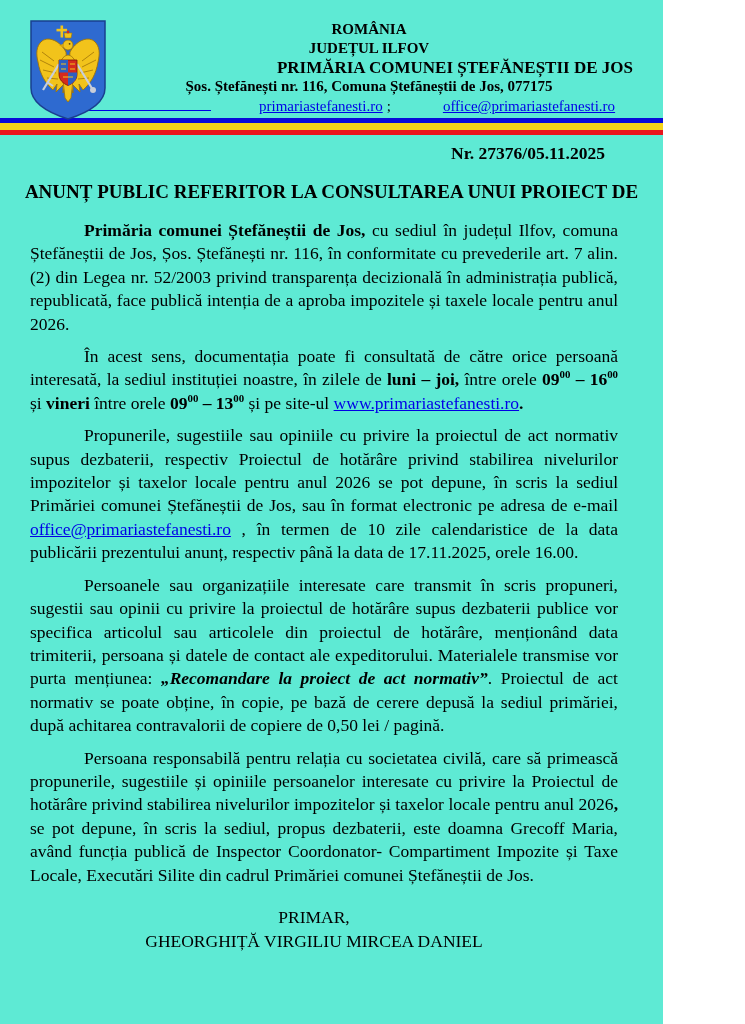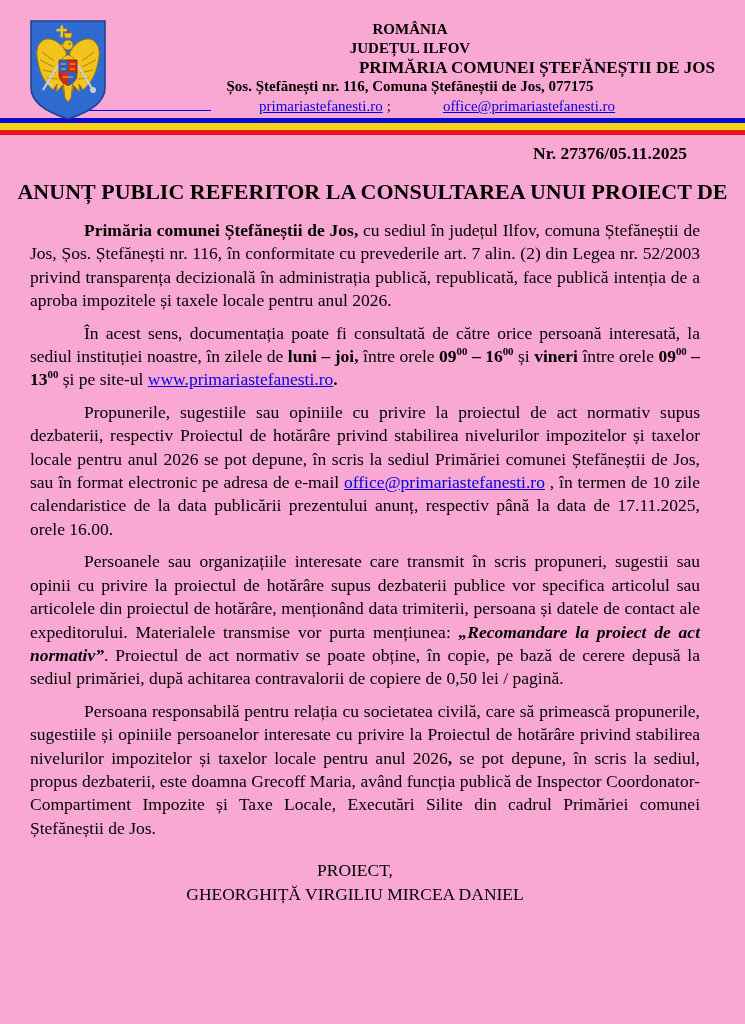--- a/index.html
+++ b/index.html
@@ -1,19 +1,19 @@
 <!DOCTYPE html>
 <html lang="ro"><head>
 <meta charset="utf-8">
 <style>
   html,body { margin:0; padding:0; background:#ffffff; }
   .page {
     position:relative;
-    width:745px; height:1024px;
-    background:#f9a8d4;
+    width:663px; height:1024px;
+    background:#5eead4;
     color:#000000;
     font-family:"Liberation Serif","DejaVu Serif",serif;
     overflow:hidden;
   }
   
   .crest {
     position:absolute; left:30px; top:20px;
     width:76px; height:100px;
   }
   .header-block {
@@ -53,21 +53,21 @@
   .doc-number {
     text-align:right;
     padding:8px 58px 0 14px;
     font-weight:bold;
     font-size:17.5px;
   }
   .title {
     margin:14px 10px 0;
     text-align:center;
     font-weight:bold;
-    font-size:22px;
+    font-size:19px;
     line-height:27px;
   }
   .doc-body {
     margin:14px 45px 0 30px;
     font-size:17.5px;
     line-height:23.4px;
     text-align:justify;
   }
   .doc-body p { margin:0 0 9px; text-indent:54px; }
   .b   { font-weight:bold; }
@@ -144,17 +144,17 @@
 
   <main class="doc-body">
     <p><span class="b">Primăria comunei Ștefăneștii de Jos,</span><span> cu sediul în județul Ilfov, comuna Ștefăneștii de Jos, Șos. Ștefănești nr. 116, în conformitate cu prevederile art. 7 alin. (2) din Legea nr. 52/2003 privind transparența decizională în administrația publică, republicată, face publică intenția de a aproba impozitele și taxele locale pentru anul 2026.</span></p>
     <p><span>În acest sens, documentația poate fi consultată de către orice persoană interesată, la sediul instituției noastre, în zilele de </span><span class="b">luni – joi,</span><span> între orele </span><span class="b">09</span><span class="b sup">00</span><span class="b"> – </span><span class="b">16</span><span class="b sup">00</span><span> și </span><span class="b">vineri</span><span> între orele </span><span class="b">09</span><span class="b sup">00</span><span class="b"> – </span><span class="b">13</span><span class="b sup">00</span><span> și pe site-ul </span><span class="link">www.primariastefanesti.ro</span><span class="b">.</span></p>
     <p><span>Propunerile, sugestiile sau opiniile cu privire la proiectul de act normativ supus dezbaterii, respectiv  Proiectul  de hotărâre privind stabilirea nivelurilor impozitelor și taxelor locale pentru anul 2026 se pot depune, în scris la sediul Primăriei comunei Ștefăneștii de Jos, sau în format electronic pe adresa de e-mail </span><span class="link">office@primariastefanesti.ro</span><span> , în termen de 10 zile calendaristice de la data publicării prezentului anunț, respectiv până la data de 17.11.2025, orele 16.00.</span></p>
     <p><span>Persoanele sau organizațiile interesate care transmit în scris propuneri, sugestii sau opinii cu privire la proiectul de hotărâre supus dezbaterii publice vor specifica articolul sau articolele din proiectul de hotărâre, menționând data trimiterii, persoana și datele de contact ale expeditorului. Materialele transmise vor purta mențiunea: </span><span class="b i">„Recomandare la proiect de act normativ”</span><span>. Proiectul de act normativ se poate obține, în copie, pe bază de cerere depusă la sediul primăriei, după achitarea contravalorii de copiere de 0,50 lei / pagină.</span></p>
     <p><span>Persoana responsabilă pentru relația cu societatea civilă, care să primească propunerile, sugestiile și opiniile persoanelor interesate cu privire la Proiectul  de hotărâre privind stabilirea nivelurilor impozitelor și taxelor locale pentru anul 2026</span><span class="b">,</span><span> se pot depune, în scris la sediul, propus dezbaterii, este doamna Grecoff Maria, având funcția publică de Inspector Coordonator- Compartiment Impozite și Taxe Locale, Executări Silite din cadrul Primăriei comunei Ștefăneștii de Jos.</span></p>
   </main>
 
   <footer class="signature">
-    <div>PROIECT,</div>
+    <div>PRIMAR,</div>
     <div>GHEORGHIȚĂ VIRGILIU MIRCEA DANIEL</div>
   </footer>
 
 </div>
 
 </body></html>

